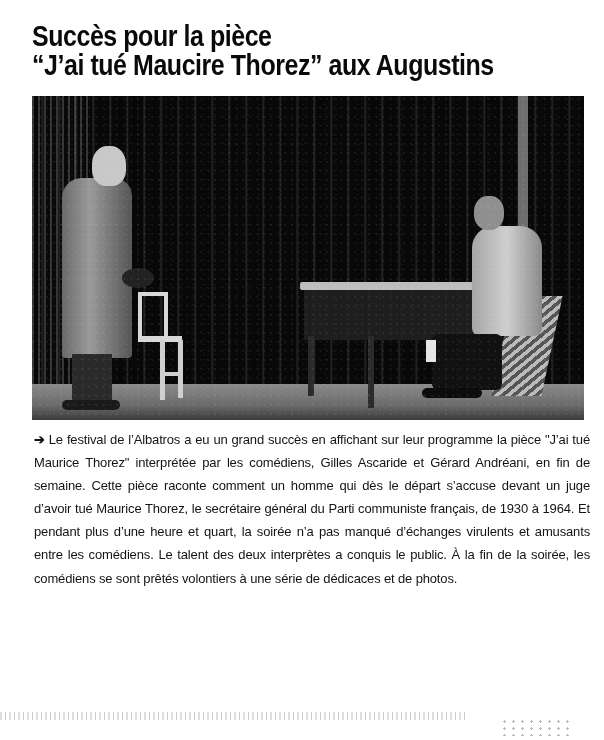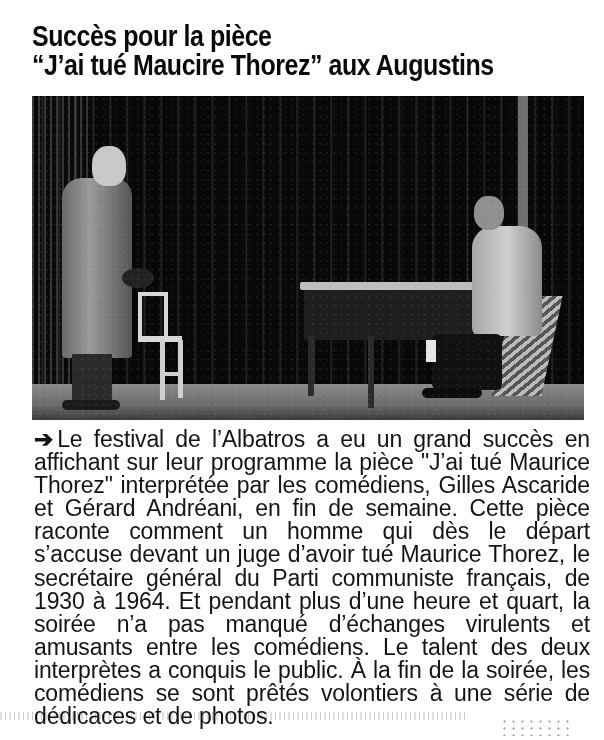--- a/index.html
+++ b/index.html
@@ -34,21 +34,21 @@
     .actor2-head { position: absolute; left: 442px; top: 100px; width: 30px; height: 34px; border-radius: 45%; background: #8f8f8f; }
     .actor2-body { position: absolute; left: 440px; top: 130px; width: 70px; height: 110px; background: linear-gradient(90deg, #a5a5a5, #cfcfcf 50%, #8a8a8a); border-radius: 22px 22px 8px 8px; }
     .actor2-robe { position: absolute; left: 470px; top: 200px; width: 50px; height: 100px; background: repeating-linear-gradient(135deg, #bbb 0 4px, #555 4px 8px); transform: skewX(-12deg); }
     .actor2-legs { position: absolute; left: 400px; top: 238px; width: 70px; height: 56px; background: #111; border-radius: 6px; }
     .actor2-sock { position: absolute; left: 394px; top: 244px; width: 10px; height: 22px; background: #e6e6e6; }
     .actor2-shoes { position: absolute; left: 390px; top: 292px; width: 60px; height: 10px; background: #0c0c0c; border-radius: 5px; }
     .grain { position: absolute; inset: 0; background:
       radial-gradient(circle at 20% 30%, rgba(255,255,255,0.08) 0 1px, transparent 1px) 0 0/7px 9px,
       radial-gradient(circle at 60% 70%, rgba(255,255,255,0.06) 0 1px, transparent 1px) 0 0/11px 5px;
       pointer-events: none; }
-    .article { position: absolute; left: 34px; top: 428px; width: 556px; margin: 0; font-family: "Liberation Sans", sans-serif; font-size: 23px; line-height: 23.1px; color: #141414; text-align: justify; letter-spacing: -0.15px; }
+    .article { position: absolute; left: 34px; top: 428px; width: 556px; margin: 0; font-family: "Liberation Sans", sans-serif; font-size: 13px; line-height: 23.1px; color: #141414; text-align: justify; letter-spacing: -0.15px; }
     .article .arrow { font-weight: bold; margin-right: 4px; }
     .noise { position: absolute; left: 0; top: 712px; width: 468px; height: 8px; background: repeating-linear-gradient(90deg, rgba(0,0,0,0.18) 0 2px, rgba(0,0,0,0) 2px 5px, rgba(0,0,0,0.28) 5px 6px, rgba(0,0,0,0) 6px 9px); opacity: 0.7; }
     .noise2 { position: absolute; left: 500px; top: 718px; width: 70px; height: 18px; background: radial-gradient(circle, rgba(0,0,0,0.45) 0 1px, transparent 1.2px) 0 0/9px 7px; opacity: 0.6; }
   </style>
 </head>
 <body>
 
 <h1 class="headline">
   <span>Succès pour la pièce</span>
   <span>“J’ai tué Maucire Thorez” aux Augustins</span>

